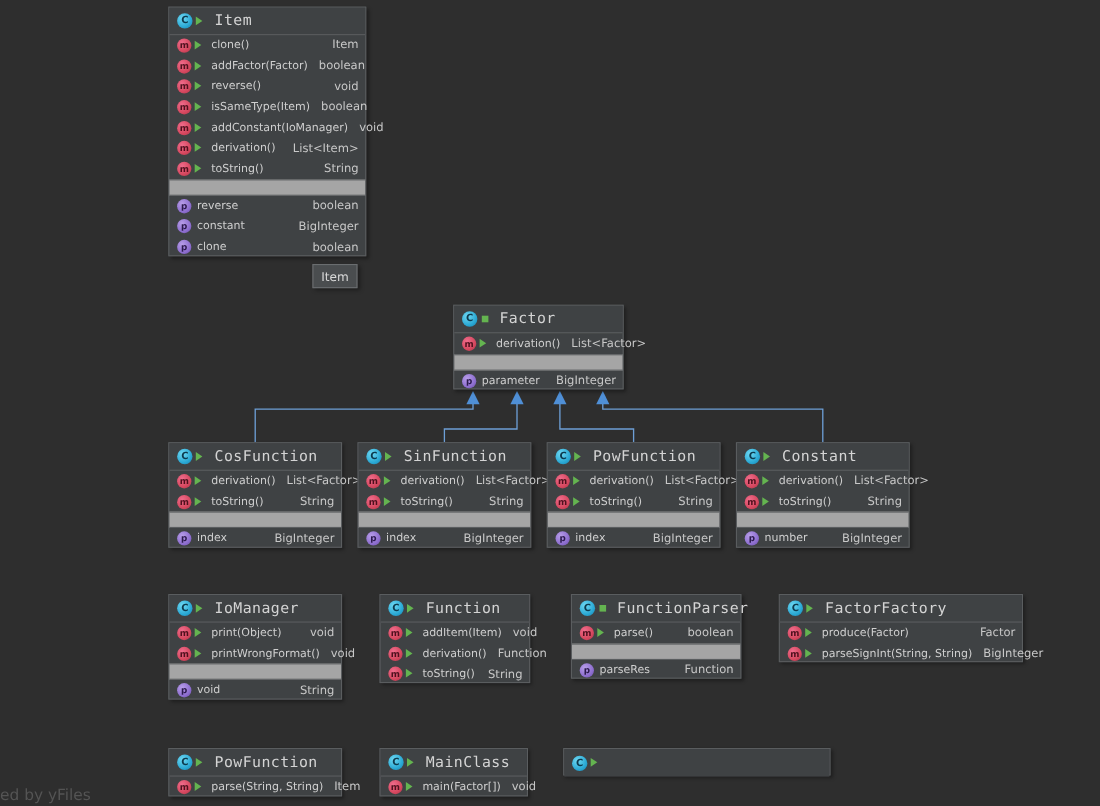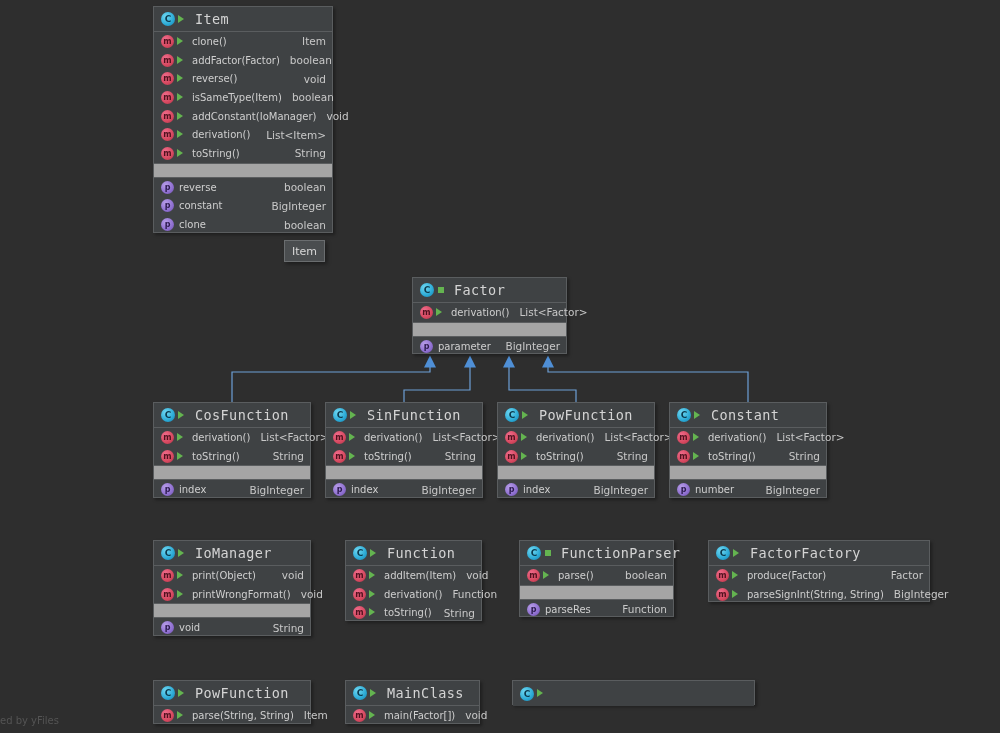--- a/index.html
+++ b/index.html
@@ -149,21 +149,21 @@
     align-items: center;
     justify-content: center;
     font-size: 11px;
     color: #d8d8d8;
     box-shadow: 2px 2px 4px rgba(0,0,0,0.4);
   }
 
   
   .watermark {
     position: absolute;
-    font-size: 10px;
+    font-size: 14px;
     color: #545454;
     white-space: nowrap;
   }
 
   
   #edges {
     position: absolute;
     left: 0; top: 0;
     width: 1000px;
     height: 733px;

